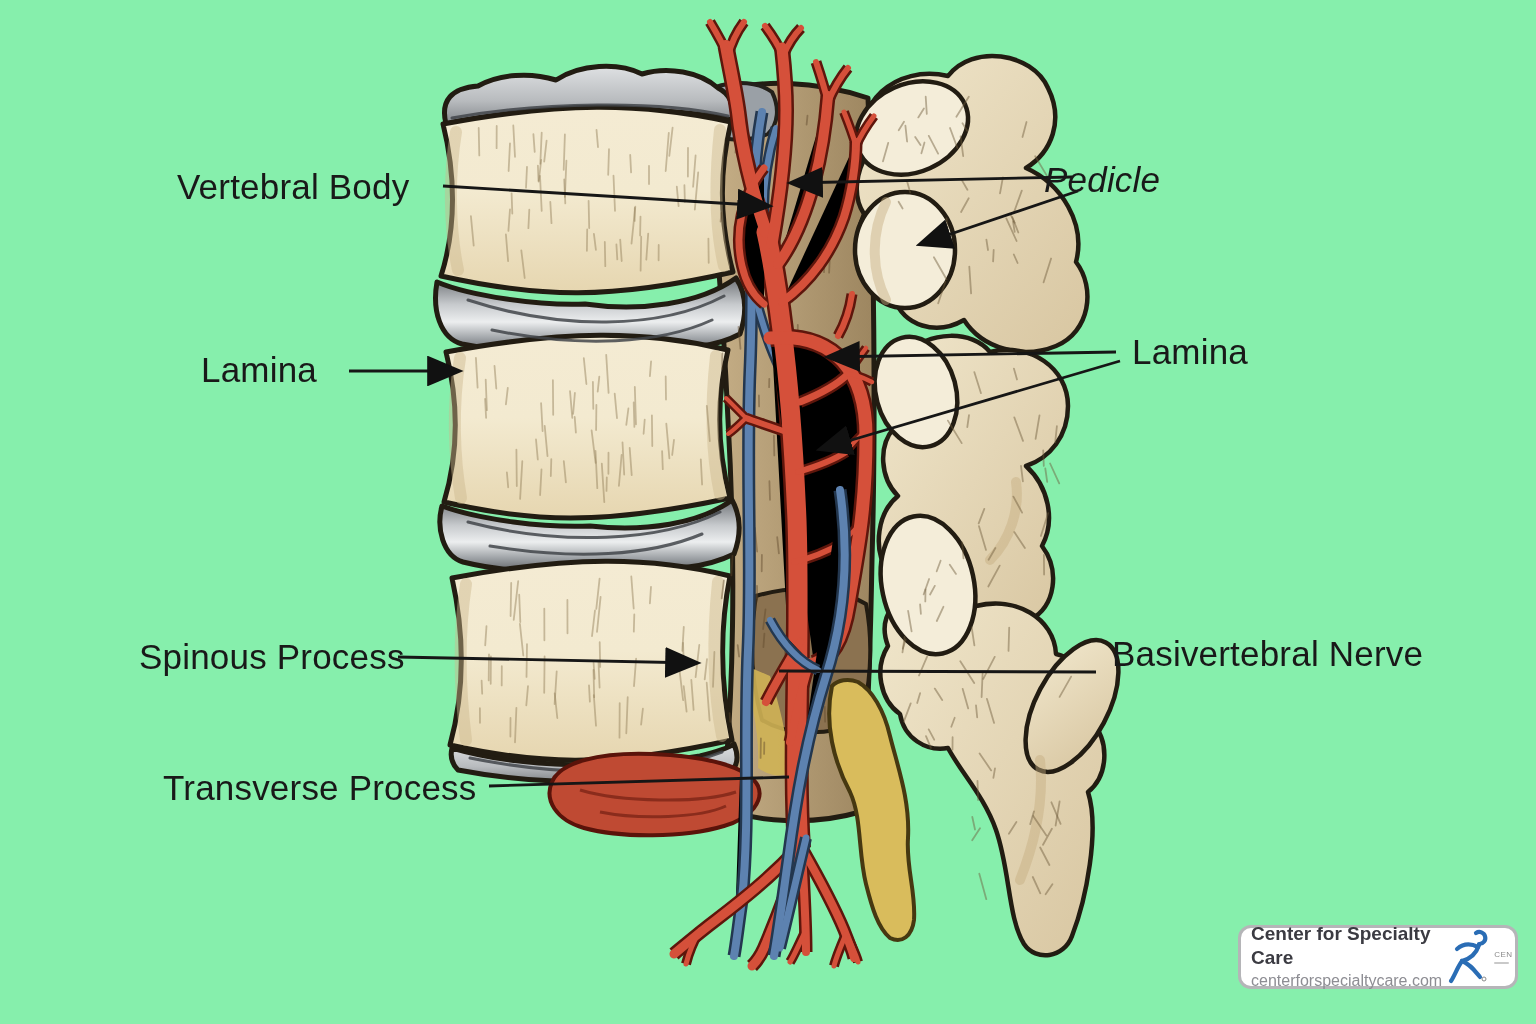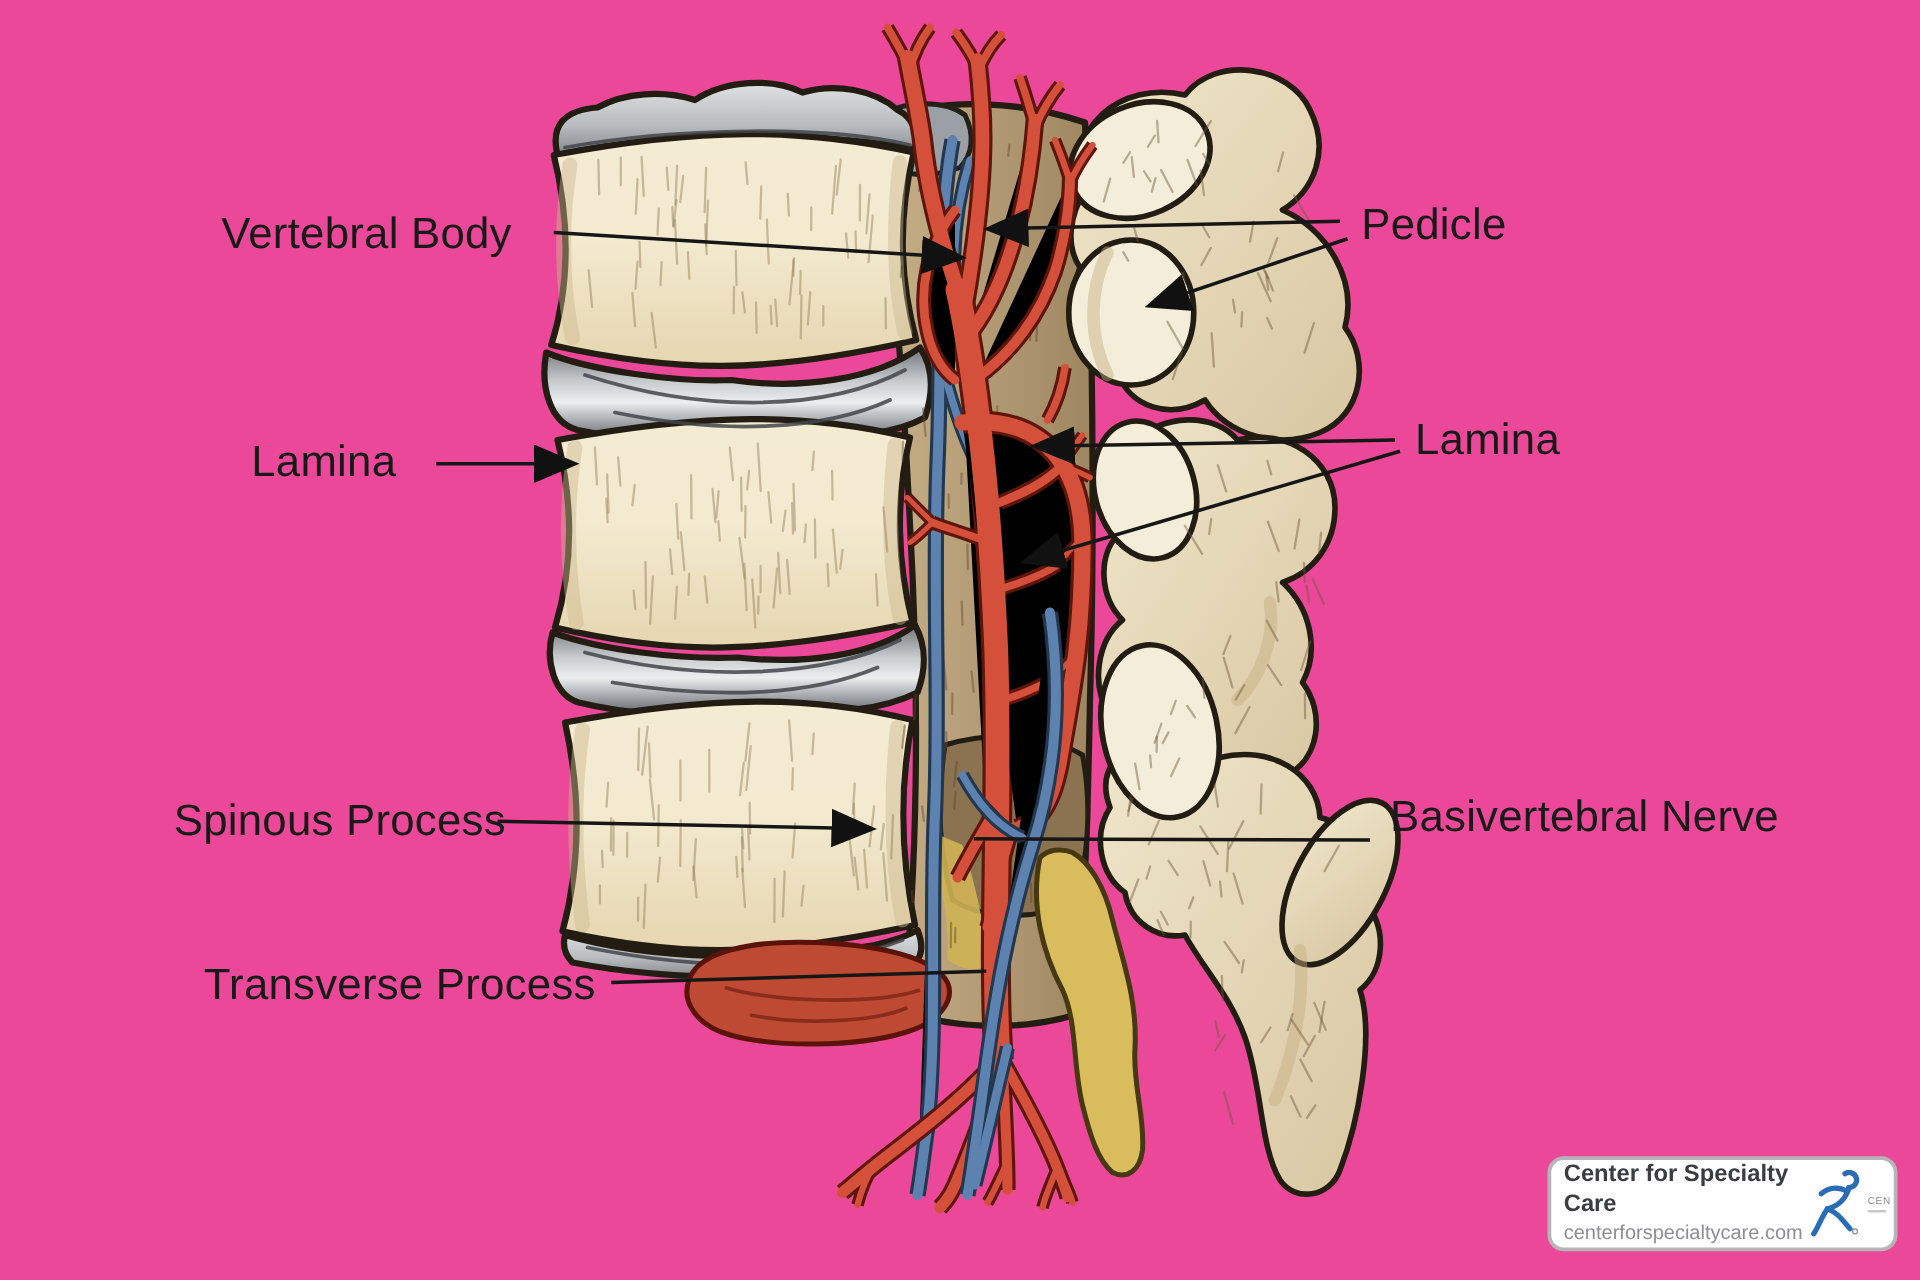--- a/index.html
+++ b/index.html
@@ -1,29 +1,29 @@
 <!DOCTYPE html>
 <html><head>
 <meta charset="utf-8">
 <style>
   html,body{margin:0;padding:0;background:#fff;}
-  .stage{position:relative;width:1536px;height:1024px;background:#ec4899;overflow:hidden;
+  .stage{position:relative;width:1536px;height:1024px;background:#86efac;overflow:hidden;
          font-family:"Liberation Sans",sans-serif;}
   .art{position:absolute;left:0;top:0;}
   .lbl{position:absolute;font-size:35px;line-height:38px;color:#191919;white-space:nowrap;
        letter-spacing:.2px;}
   
   .bone{stroke:#221c12;stroke-width:5;stroke-linejoin:round;}
   .lobe{stroke:#221c12;stroke-width:4.5;stroke-linejoin:round;}
   .sq{fill:none;stroke:#42454a;stroke-width:3;opacity:.85;stroke-linecap:round;}
   .shade{fill:none;stroke-linecap:round;opacity:.45;}
   #veinsBack path,#arteries path,#veinsFront path{fill:none;stroke-linecap:round;}
   #leaders line{stroke:#161616;stroke-width:2.8;}
   
-  .badge{position:absolute;left:1238px;top:925px;width:280px;height:76px;background:#ffffff;
+  .badge{position:absolute;left:1238px;top:925px;width:280px;height:64px;background:#ffffff;
          border:3px solid #b5b5b8;border-radius:13px;box-sizing:border-box;
          display:flex;align-items:center;padding:0 8px 0 10px;}
   .badge .txt{display:flex;flex-direction:column;justify-content:center;}
   .badge .t1{font-size:19px;font-weight:bold;color:#3b3b42;line-height:24px;}
   .badge .t2{font-size:16px;color:#8d8d93;line-height:22px;}
   .badge .logo{margin-left:6px;flex:0 0 auto;display:flex;align-items:center;}
   .badge .cenCol{display:flex;flex-direction:column;margin-left:2px;}
   .badge .cen{font-size:8px;color:#8a8a8a;letter-spacing:.5px;}
   .badge .cenLine{width:15px;height:2px;background:#c9c9c9;margin-top:3px;border-radius:1px;}
 </style>
@@ -526,21 +526,21 @@
     <line x1="1116" y1="352" x2="829" y2="357" marker-end="url(#arw)"></line>
     <line x1="1120" y1="361" x2="821" y2="449" marker-end="url(#arw)"></line>
     <line x1="1096" y1="672" x2="779" y2="671"></line>
   </g>
 </svg>
 
 <div class="lbl" style="left:177px;top:168px;">Vertebral Body</div>
 <div class="lbl" style="left:201px;top:351px;">Lamina</div>
 <div class="lbl" style="left:139px;top:638px;">Spinous Process</div>
 <div class="lbl" style="left:163px;top:769px;">Transverse Process</div>
-<div class="lbl" style="left:1089px;top:161px;">Pedicle</div>
+<div class="lbl" style="left:1044px;top:161px;font-style:italic;">Pedicle</div>
 <div class="lbl" style="left:1132px;top:333px;">Lamina</div>
 <div class="lbl" style="left:1112px;top:635px;">Basivertebral Nerve</div>
 
 <div class="badge">
   <div class="txt">
     <div class="t1">Center for Specialty Care</div>
     <div class="t2">centerforspecialtycare.com</div>
   </div>
   <div class="logo">
     <svg width="44" height="58" viewBox="0 0 44 58">

